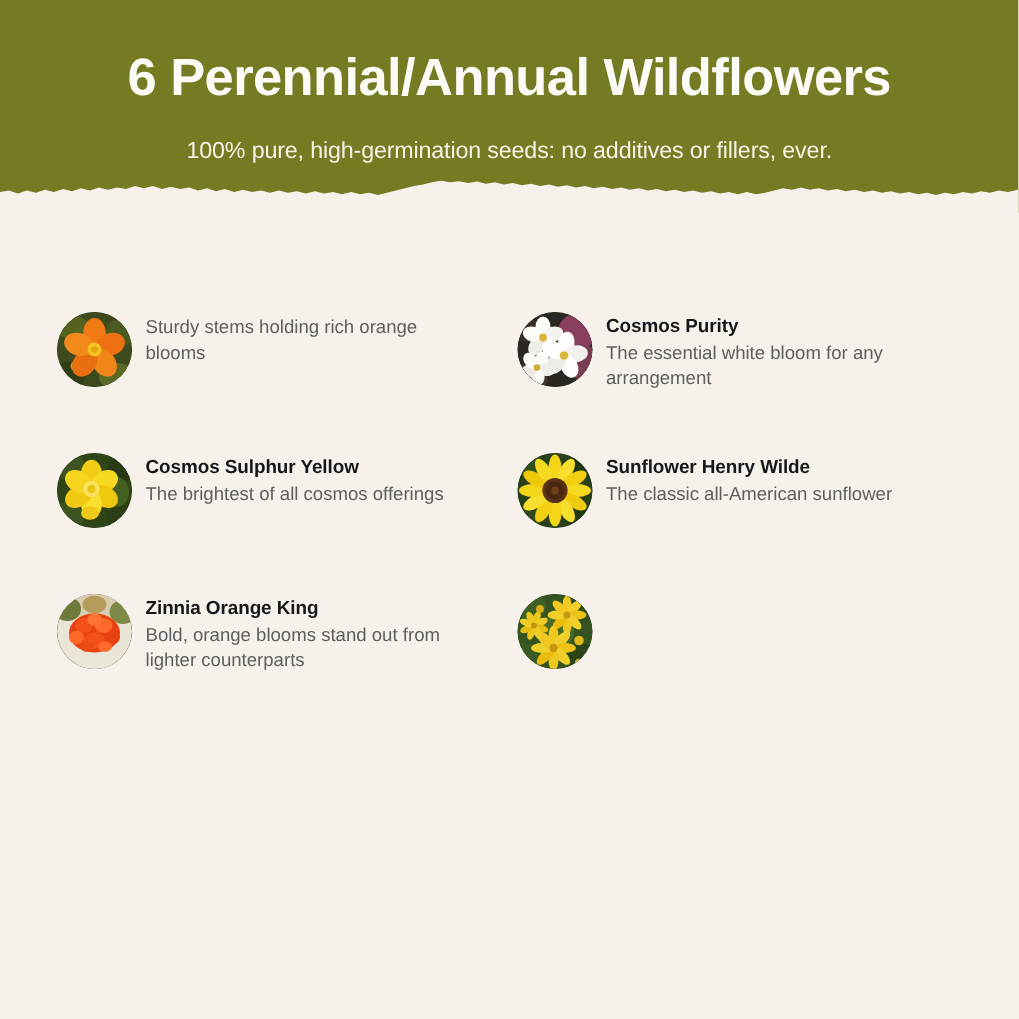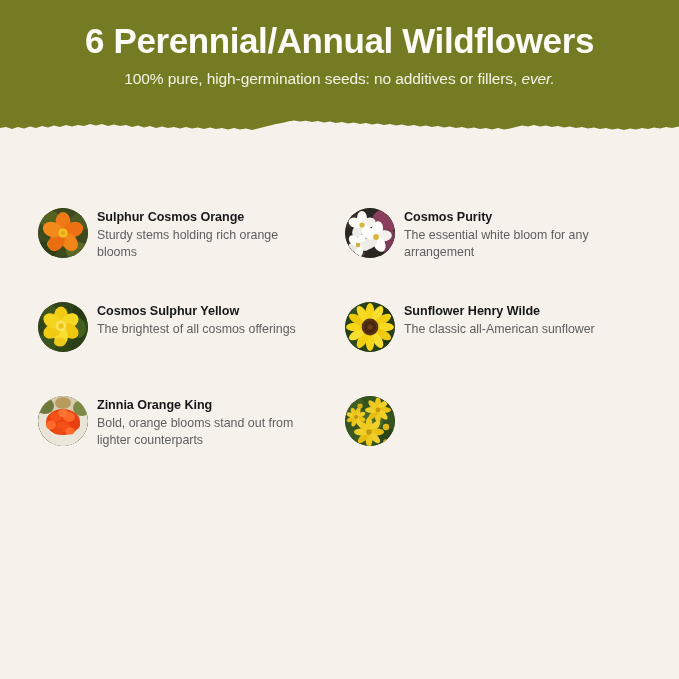--- a/index.html
+++ b/index.html
@@ -39,32 +39,31 @@
     padding-top: 22px;
     box-sizing: border-box;
   }
   .banner-title {
     color: #FCFBF5;
     font-size: 35px;
     font-weight: 700;
     letter-spacing: -0.4px;
     line-height: 1.05;
     white-space: nowrap;
-    margin: 1px;
+    margin: 12px;
   }
   .banner-subtitle {
     color: #F6F3E6;
     font-size: 15.5px;
     font-weight: 400;
     letter-spacing: -0.1px;
     margin-top: 9px;
     white-space: nowrap;
   }
   .banner-subtitle .em {
-    font-style: italic;
   }
 
   
   .torn-edge {
     position: absolute;
     left: 0;
     bottom: 0;
     width: 679px;
     height: 22px;
     display: block;
@@ -174,21 +173,20 @@
             <ellipse cx="0" cy="-11" rx="7.5" ry="10" fill="#F08518" transform="rotate(144)"></ellipse>
             <ellipse cx="0" cy="-11" rx="7.5" ry="10" fill="#E96E10" transform="rotate(216)"></ellipse>
             <ellipse cx="0" cy="-11" rx="7.5" ry="10" fill="#F28A1B" transform="rotate(288)"></ellipse>
             <circle cx="0" cy="0" r="4.6" fill="#F6C324"></circle>
             <circle cx="0" cy="0" r="2.2" fill="#E8A512"></circle>
           </g>
         </g>
       </svg>
     </div>
     <div class="item-text">
-      <p class="item-title">Sulphur Cosmos Orange</p>
       <p class="item-desc">Sturdy stems holding rich orange blooms</p>
     </div>
   </div>
 
   <div class="item">
     <div class="thumb">
       <svg viewBox="0 0 50 50">
         <defs>
             <clipPath id="c2">
               <circle cx="25" cy="25" r="25"></circle>

